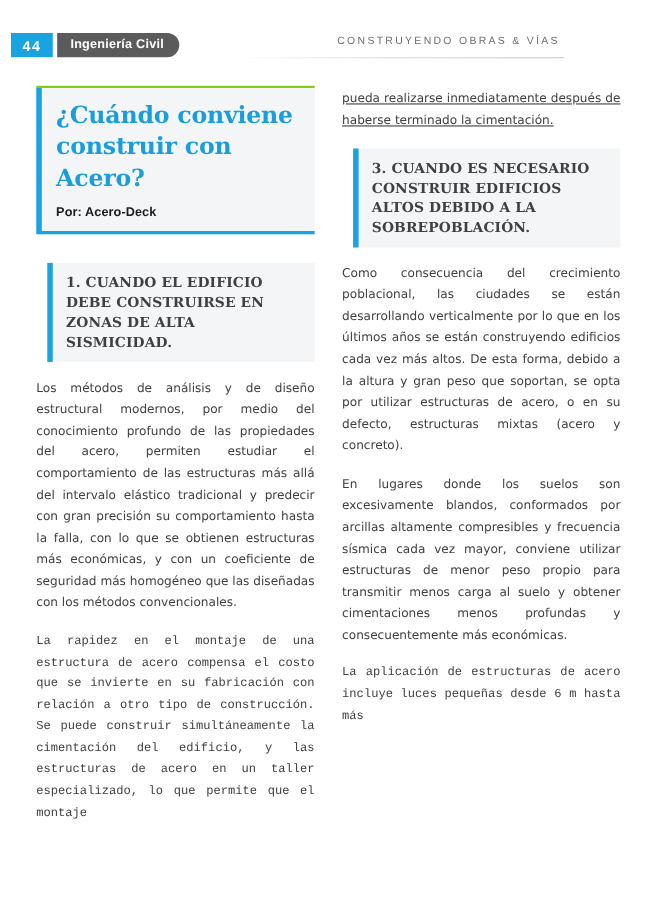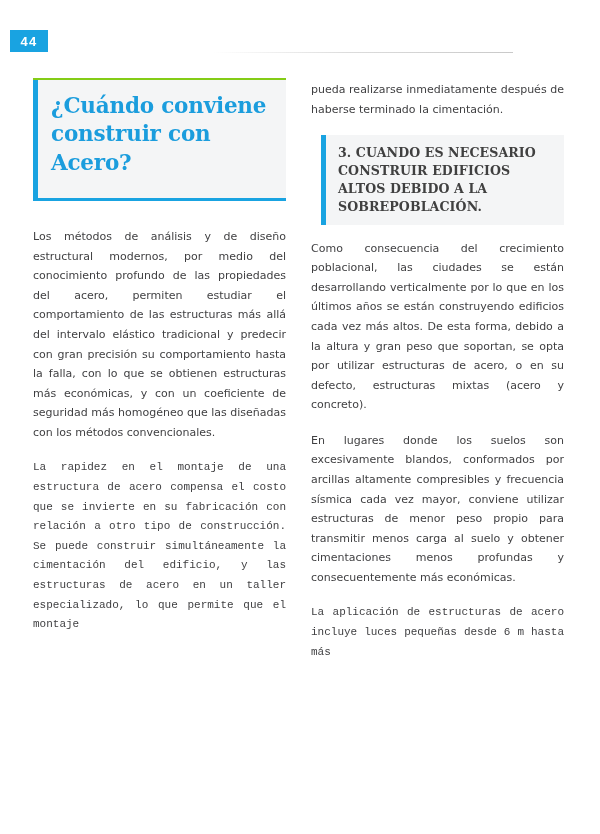--- a/index.html
+++ b/index.html
@@ -157,36 +157,42 @@
   .para {
     font-family: "DejaVu Sans", sans-serif;
     font-size: 11px;
     line-height: 1.78;
     color: #3f3f41;
     text-align: justify;
     margin: 0 0 16px 0;
     hyphens: manual;
   }
   .para:last-child { margin-bottom: 0; font-family: Liberation Mono, monospace; }
-  .gap-top { margin-top: 2px; }
+  .gap-top { margin-top: 2px; text-decoration: underline; }
 </style>
 </head>
 <body>
 
 <div class="page-header">
   <div class="page-number">44</div>
+  <div class="section-tag">Ingeniería Civil</div>
+  <div class="magazine-title">CONSTRUYENDO OBRAS &amp; VÍAS</div>
   <div class="header-rule"></div>
 </div>
 
 <div class="col col-left">
 
   <div class="title-card">
     <h1 class="article-title">¿Cuándo conviene construir con Acero?</h1>
+    <p class="article-byline">Por: Acero-Deck</p>
   </div>
 
+  <div class="sect-head">
+    <span class="sect-head-text">1. CUANDO EL EDIFICIO DEBE CONSTRUIRSE EN ZONAS DE ALTA SISMICIDAD.</span>
+  </div>
 
   <p class="para">Los métodos de análisis y de diseño estructural modernos, por medio del conocimiento profundo de las propiedades del acero, permiten estudiar el comportamiento de las estructuras más allá del intervalo elástico tradicional y predecir con gran precisión su comportamiento hasta la falla, con lo que se obtienen estructuras más económicas, y con un coeficiente de seguridad más homogéneo que las diseñadas con los métodos convencionales.</p>
 
 
   <p class="para">La rapidez en el montaje de una estructura de acero compensa el costo que se invierte en su fabricación con relación a otro tipo de construcción. Se puede construir simultáneamente la cimentación del edificio, y las estructuras de acero en un taller especializado, lo que permite que el montaje</p>
 </div>
 
 <div class="col col-right">
 
   <p class="para gap-top">pueda realizarse inmediatamente después de haberse terminado la cimentación.</p>

